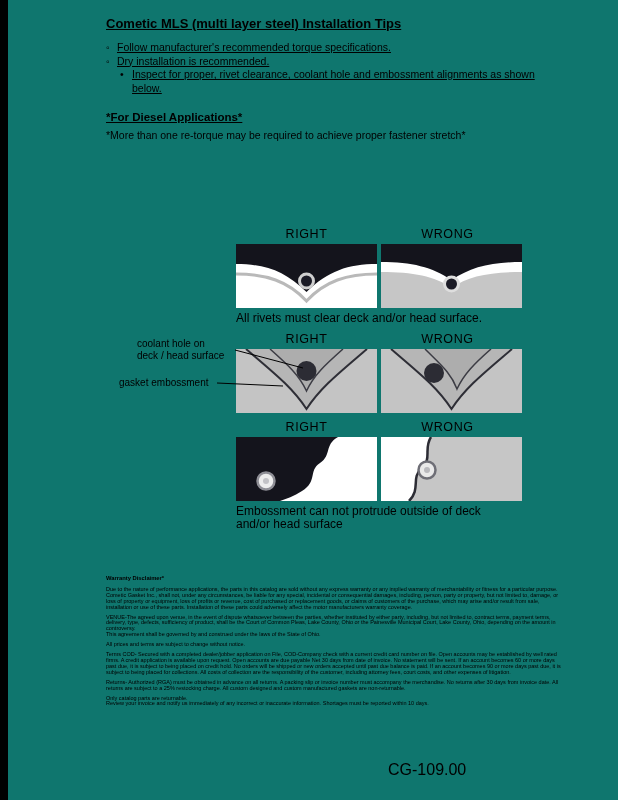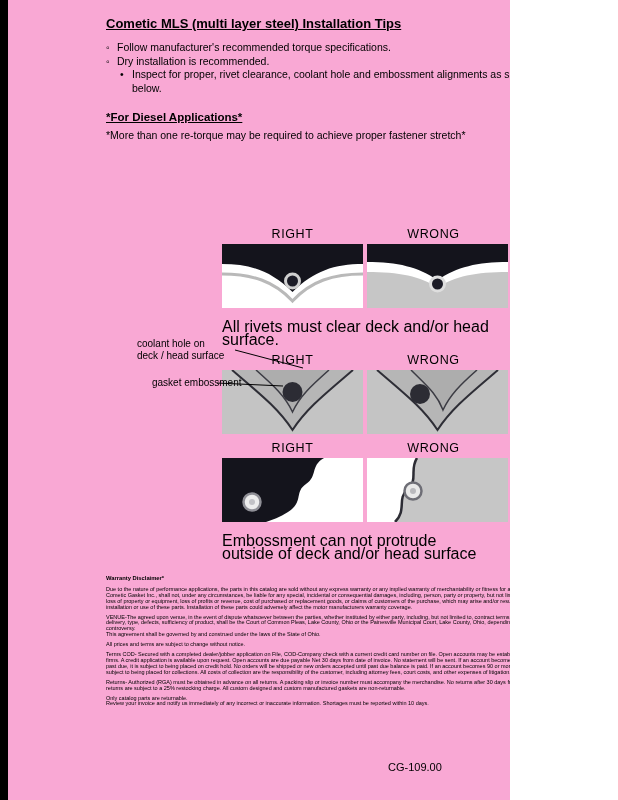--- a/index.html
+++ b/index.html
@@ -1,52 +1,52 @@
 <!DOCTYPE html>
 <html><head>
 <meta charset="utf-8">
 <style>
   html,body { margin:0; padding:0; background:#fff; }
   .page {
-    position:relative; width:510px; height:800px; background:#f9a8d4;
+    position:relative; width:618px; height:800px; background:#0f766e;
     font-family:"Liberation Sans", sans-serif; color:#000; overflow:hidden;
   }
   .left-bar { position:absolute; left:0; top:0; width:8px; height:800px; background:#000; }
 
   .content { position:absolute; left:106px; top:16px; width:440px; }
   .title { font-size:13px; font-weight:bold; text-decoration:underline; margin:0 0 10px 0; }
 
   ul.bullets { list-style:none; margin:0; padding:0; font-size:10.5px; line-height:13.5px; }
-  ul.bullets li { position:relative; }
+  ul.bullets li { position:relative;text-decoration:underline; }
   li.b  { padding-left:11px; }
   li.b::before  { content:"◦"; position:absolute; left:0; }
   li.sb { padding-left:26px; }
   li.sb::before { content:"•"; position:absolute; left:14px; }
 
   .diesel-h { font-size:11.5px; font-weight:bold; margin:16px 0 6px 0;text-decoration:underline; }
   .content p { font-size:10.5px; line-height:13px; margin:0 0 9px 0; }
 
-  .diagrams { position:absolute; left:222px; top:226px; width:286px; }
+  .diagrams { position:absolute; left:236px; top:226px; width:286px; }
   .dg-row { margin-bottom:6px; }
   .dg-labels { display:flex; }
   .dg-label { width:141px; text-align:center; font-size:12.5px; letter-spacing:0.6px; line-height:16px; }
   .dg-images { display:flex; gap:4px; margin-top:2px; }
   .dg-images svg { display:block; }
-  .dg-caption { font-size:16px; line-height:13px; margin-top:12px; width:270px; }
+  .dg-caption { font-size:12px; line-height:13px; margin-top:4px; width:270px; }
 
   .callout { position:absolute; font-size:10px; line-height:11.5px; white-space:pre-line; }
   .callout-coolant { left:137px; top:338px; }
-  .callout-emboss  { left:119px; top:377px;margin-left:33px; }
+  .callout-emboss  { left:119px; top:377px; }
   .callout-lines { position:absolute; left:205px; top:342px; width:110px; height:60px; pointer-events:none; z-index:2; }
 
   .legal { position:absolute; left:106px; top:576px; width:458px; font-size:5.5px; line-height:5.9px; }
   .legal-h { font-weight:bold; font-size:5.8px; margin:0 0 5px 0; }
   .legal p { margin:0 0 4px 0; white-space:pre-line; }
 
-  .footer { position:absolute; left:388px; top:761px; font-size:11px; }
+  .footer { position:absolute; left:388px; top:761px; font-size:16px; }
 </style>
 </head>
 <body>
 
 <div class="page">
   <div class="left-bar"></div>
 
   <div class="content">
     <h1 class="title">Cometic MLS (multi layer steel) Installation Tips</h1>
 

